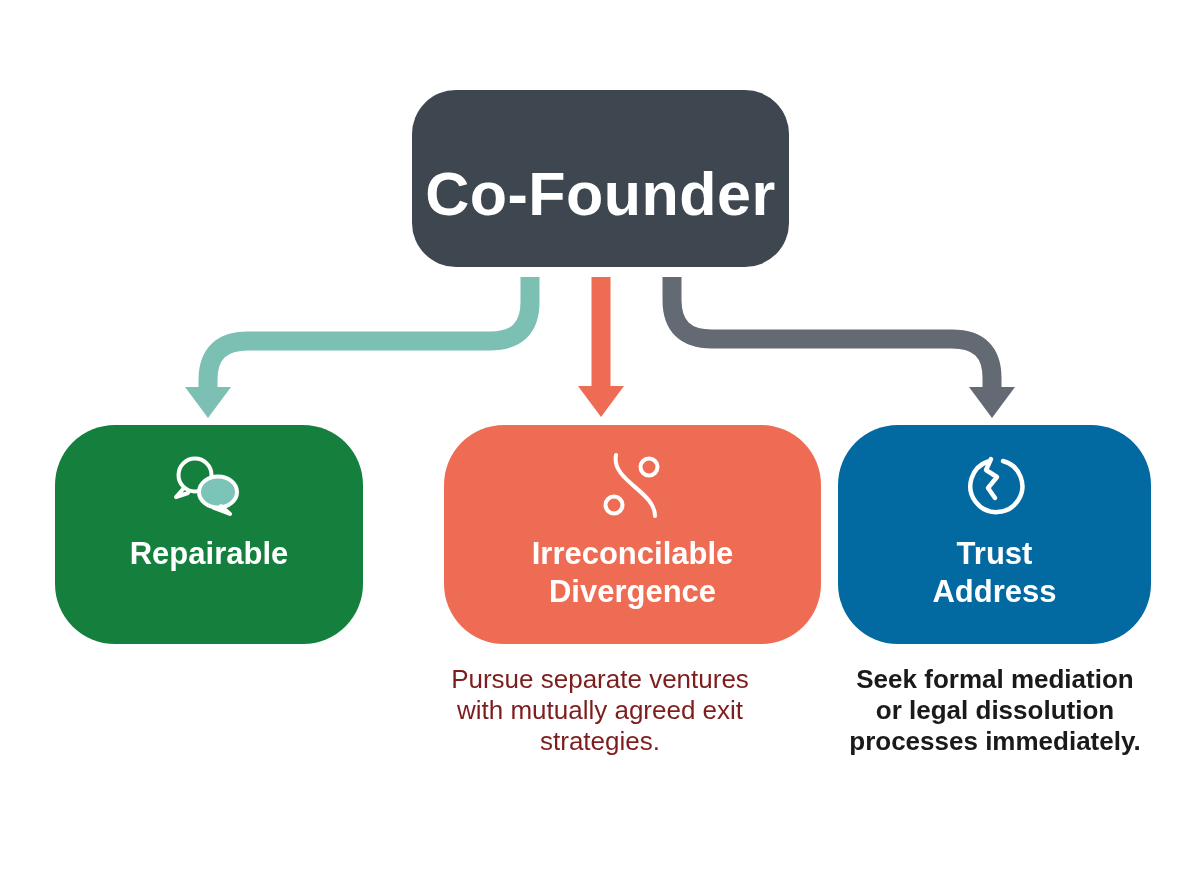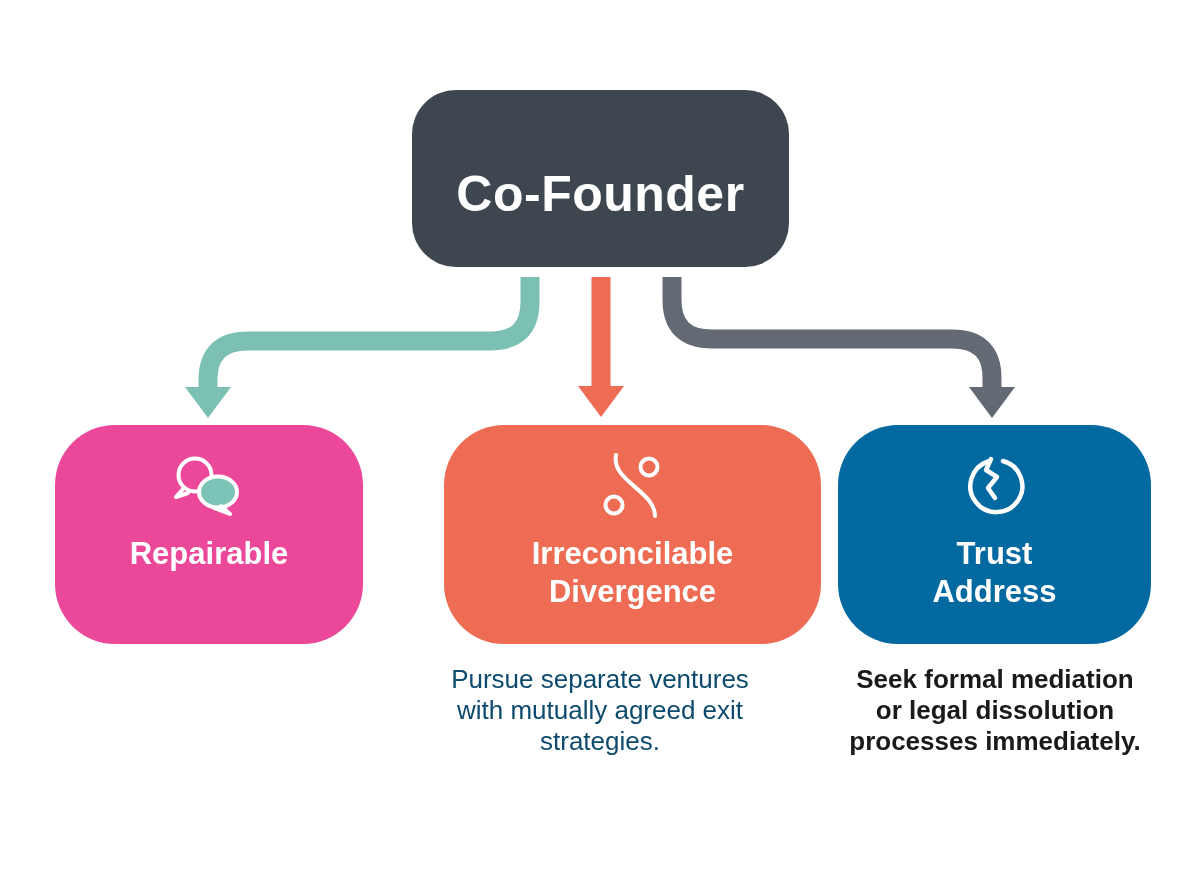--- a/index.html
+++ b/index.html
@@ -22,21 +22,21 @@
     position: absolute;
     left: 412px; top: 90px;
     width: 377px; height: 177px;
     border-radius: 44px;
     display: flex;
     align-items: center;
     justify-content: center;
     text-align: center;
   }
   .root-title {
-    font-size: 50px;
+    font-size: 61px;
     font-weight: bold;
     line-height: 55px;
     letter-spacing: 0.5px;
     margin-top: 32px;
   }
   .root-title span { display: block; }
   .card {
     position: absolute;
     top: 425px;
     height: 219px;
@@ -94,21 +94,21 @@
       <polygon points="969,387 1015,387 992,418" fill="#646a74"></polygon>
     </g>
   </svg>
 
   <div class="root-box" style="background: rgb(62, 70, 80); color: rgb(255, 255, 255);">
     <div class="root-title">
       <span>Co-Founder</span>
     </div>
   </div>
 
-  <div class="card card-1" style="background: #ec4899; color: rgb(255, 255, 255);">
+  <div class="card card-1" style="background: #15803d; color: rgb(255, 255, 255);">
     <div class="icon-wrap">
       <svg width="78" height="62" viewBox="0 0 78 62">
         <circle cx="25" cy="21" r="16.5" fill="none" stroke-width="4" stroke="#ffffff"></circle>
         <path d="M14 34 L6 43 L18 39" fill="none" stroke-width="4" stroke-linecap="round" stroke-linejoin="round" stroke="#ffffff"></path>
         <ellipse cx="48" cy="38" rx="19" ry="15.5" stroke-width="4" stroke="#ffffff" fill="#7cc4b8"></ellipse>
         <path d="M51 52 L60 60 L44 54" fill="none" stroke-width="4" stroke-linecap="round" stroke-linejoin="round" stroke="#ffffff"></path>
       </svg>
     </div>
     <div class="card-title">
       <span>Repairable</span>
@@ -135,16 +135,16 @@
         <path d="M40 8 A 26 26 0 1 1 25 8.5" fill="none" stroke-width="4.5" stroke-linecap="round" stroke="#ffffff"></path>
         <path d="M28 6 L23 17 L34 24 L25 35 L32 45" fill="none" stroke-width="4.5" stroke-linecap="round" stroke-linejoin="round" stroke="#ffffff"></path>
       </svg>
     </div>
     <div class="card-title">
       <span>Trust</span>
       <span>Address</span>
     </div>
   </div>
 
-  <div class="desc desc-2" style="color: #0c4a6e;">Pursue separate ventures with mutually agreed exit strategies.</div>
+  <div class="desc desc-2" style="color: #7f1d1d;">Pursue separate ventures with mutually agreed exit strategies.</div>
   <div class="desc desc-3" style="color: rgb(26, 26, 26);">Seek formal mediation or legal dissolution processes immediately.</div>
 
 </div>
 
 </body></html>

